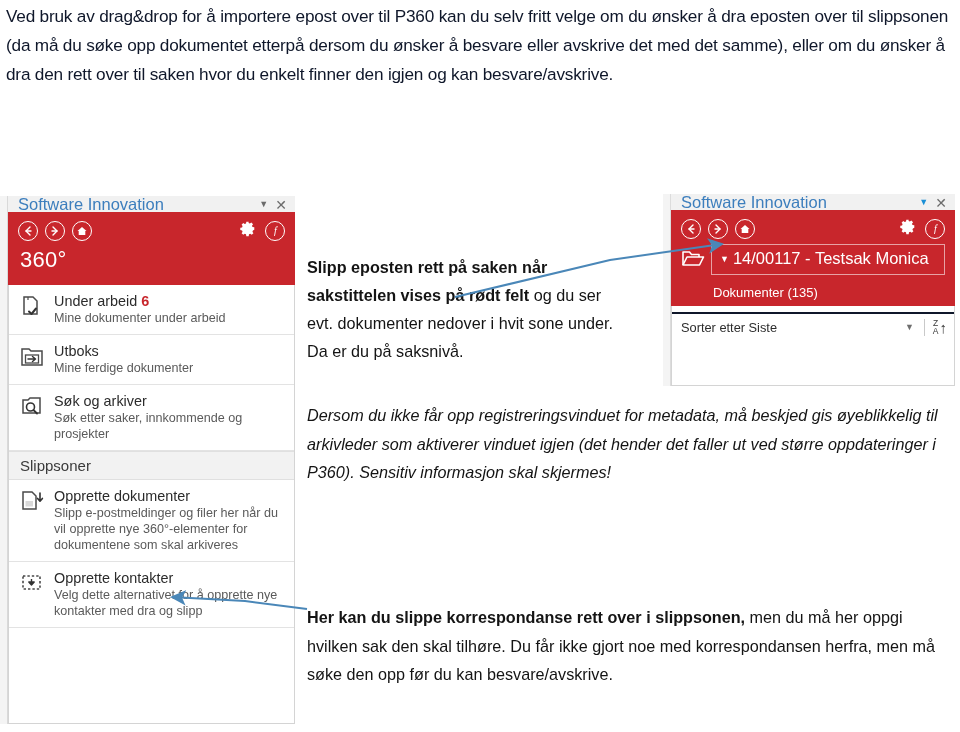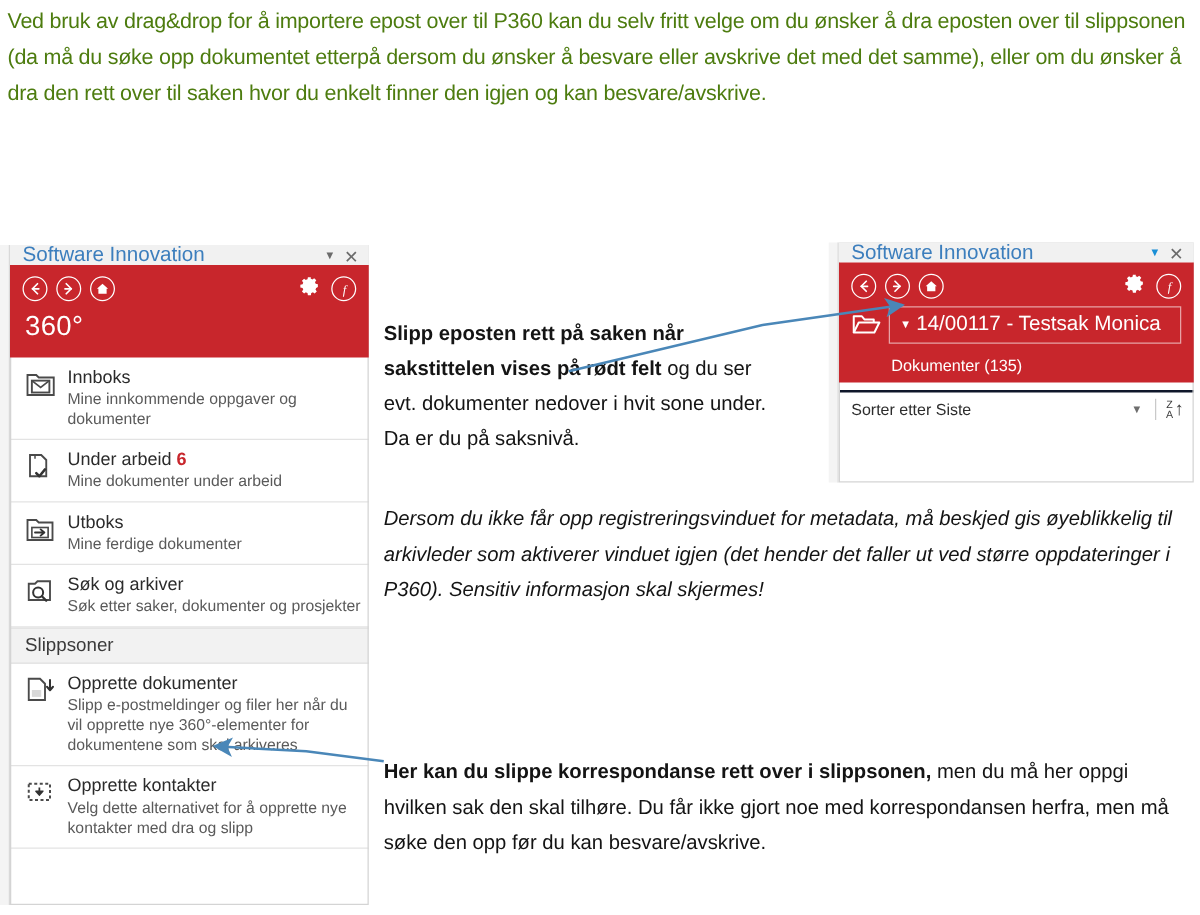--- a/index.html
+++ b/index.html
@@ -6,21 +6,21 @@
   body{
     width:960px; height:732px; background:#ffffff;
     font-family:"Liberation Sans", sans-serif;
     color:#1a1a1a; overflow:hidden; position:relative;
   }
   .page{position:relative;width:960px;height:732px;}
 
   
   .intro{
     position:absolute; left:6px; top:2px; width:944px;
-    font-size:17.2px; line-height:29px; color:#4d7c0f;
+    font-size:17.2px; line-height:29px; color:#0f172a;
     letter-spacing:-0.2px;
   }
 
   
   .si-panel{position:absolute; background:#ffffff;}
   .si-outline{position:absolute; inset:0; border:1px solid #d4d4d4; pointer-events:none;}
   .si-title{
     color:#3c7ebd; font-size:16.5px; padding:4px 0 3px 10px;
     background:#f1f1f1; position:relative; height:16px; box-sizing:border-box;
     display:flex; align-items:center;
@@ -147,33 +147,20 @@
           <svg width="13" height="13" viewBox="0 0 13 13">
               <text x="6.5" y="10" font-size="10" font-style="italic" font-family="Liberation Serif, serif" fill="#fff" text-anchor="middle">f</text>
             </svg>
         </span>
       </div>
       <div class="brand360">360°</div>
     </div>
 
     <div class="slist">
 
-      <div class="srow">
-        <span class="ico">
-          <svg width="25" height="22" viewBox="0 0 25 22">
-            <path d="M2 4 H9 L11 6 H23 V20 H2 Z" fill="none" stroke="#4a4a4a" stroke-width="1.5"></path>
-            <rect x="5.5" y="8.5" width="14" height="9.5" fill="#fff" stroke="#4a4a4a" stroke-width="1.5"></rect>
-            <path d="M5.5 8.5 L12.5 14 L19.5 8.5" fill="none" stroke="#4a4a4a" stroke-width="1.3"></path>
-          </svg>
-        </span>
-        <span class="txt">
-          <div class="ttl"><span>Innboks</span></div>
-          <div class="sub">Mine innkommende oppgaver og dokumenter</div>
-        </span>
-      </div>
 
       <div class="srow">
         <span class="ico">
           <svg width="25" height="22" viewBox="0 0 25 22">
             <path d="M4 2 H13 L17 6 V19 H4 Z" fill="none" stroke="#4a4a4a" stroke-width="1.5"></path>
             <path d="M8 2 V5" stroke="#4a4a4a" stroke-width="1.2"></path>
             <path d="M9 16.5 L11.5 19 L16 13.5" fill="none" stroke="#333" stroke-width="2" stroke-linecap="round" stroke-linejoin="round"></path>
           </svg>
         </span>
         <span class="txt">
@@ -199,21 +186,21 @@
       <div class="srow">
         <span class="ico">
           <svg width="25" height="22" viewBox="0 0 25 22">
             <path d="M3 5 H8 L10 3 H20 V18 H3 Z" fill="none" stroke="#4a4a4a" stroke-width="1.5"></path>
             <circle cx="10.5" cy="12" r="4" fill="#fff" stroke="#333" stroke-width="1.6"></circle>
             <path d="M13.5 15 L17 18.5" stroke="#333" stroke-width="1.8" stroke-linecap="round"></path>
           </svg>
         </span>
         <span class="txt">
           <div class="ttl"><span>Søk og arkiver</span></div>
-          <div class="sub">Søk etter saker, dokumenter og prosjekter</div>
+          <div class="sub">Søk etter saker, innkommende og prosjekter</div>
         </span>
       </div>
 
       <div class="sect-head">Slippsoner</div>
 
       <div class="srow">
         <span class="ico">
           <svg width="25" height="22" viewBox="0 0 25 22">
             <path d="M3 2 H12 L16 6 V19 H3 Z" fill="none" stroke="#4a4a4a" stroke-width="1.5"></path>
             <rect x="5.5" y="11" width="7.5" height="5.5" fill="#d9d9d9"></rect>

